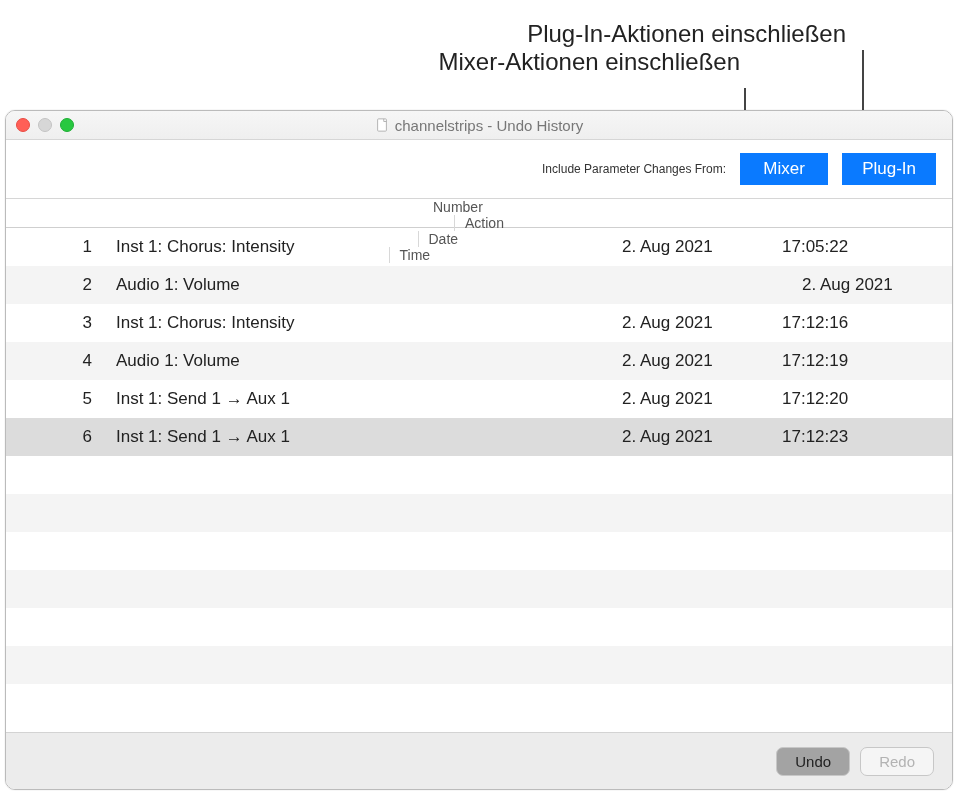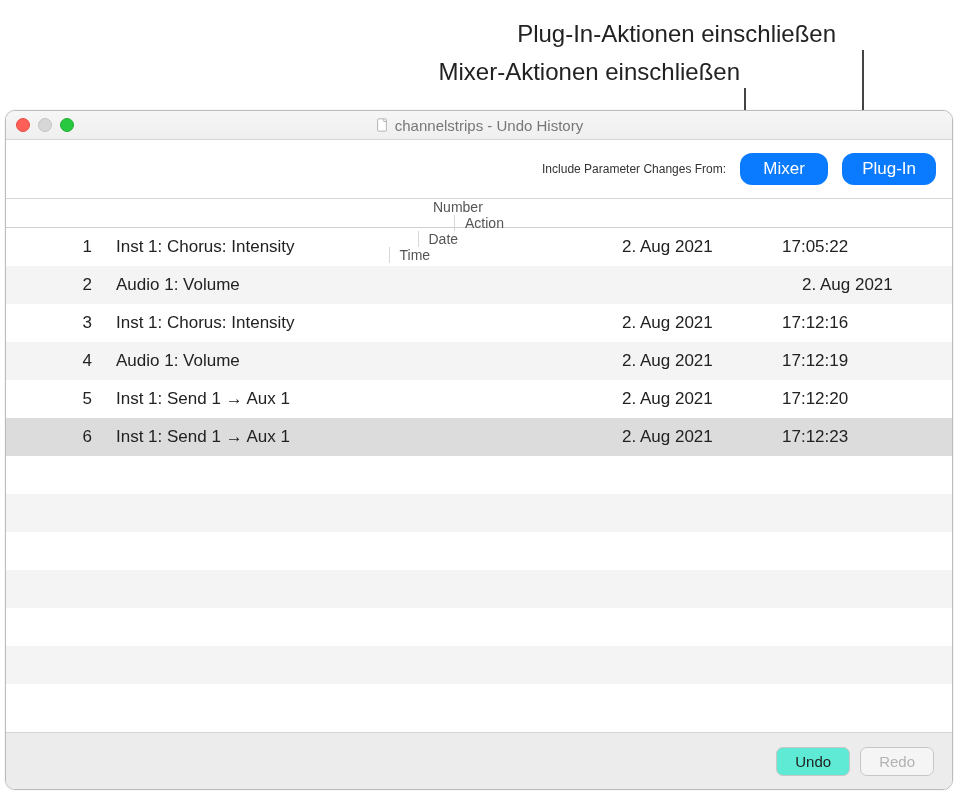--- a/index.html
+++ b/index.html
@@ -24,21 +24,21 @@
   .light.green{background:#28c840;border:1px solid #1fae35;}
   .title-wrap{display:flex;align-items:center;gap:6px;color:#777;}
   .title-icon{width:14px;height:14px;display:inline-block;}
 
   .toolbar{
     height:58px;display:flex;align-items:center;justify-content:flex-end;
     gap:14px;padding:0 16px;border-bottom:1px solid #d6d6d6;background:#fff;
   }
   .toolbar-label{font-size:12px;color:#333;}
   .pill-btn{
-    background:#0a7aff;color:#fff;border:none;border-radius:12px;
+    background:#0a7aff;color:#fff;border:none;border-radius:0;
     padding:6px 20px;font-size:17px;min-width:88px;text-align:center;
   }
 
   .table-wrap{height:538px;overflow:hidden;background:#fff;}
   .thead{
     display:flex;align-items:center;height:28px;font-size:14px;color:#555;
     border-bottom:1px solid #cfcfcf;background:#fff;flex-direction:column;
   }
   .col-sep{border-left:1px solid #d8d8d8;height:100%;display:flex;align-items:center;}
   .col-num{width:100px;padding-left:8px;}
@@ -55,32 +55,32 @@
   .c-act{flex:1;padding-left:10px;min-width:0;white-space:nowrap;overflow:hidden;text-overflow:ellipsis;}
   .c-date{width:160px;padding-left:10px;box-sizing:border-box;}
   .c-time{width:180px;padding-left:10px;box-sizing:border-box;}
 
   .footer{
     position:absolute;left:0;right:0;bottom:0;height:56px;
     display:flex;align-items:center;justify-content:flex-end;gap:10px;
     padding:0 18px;background:#ececec;border-top:1px solid #d3d3d3;
   }
   .btn{
-    background:#5eead4;border:1px solid #c7c7c7;border-radius:7px;
+    background:#a3a3a3;border:1px solid #c7c7c7;border-radius:7px;
     padding:5px 18px;font-size:15px;color:#222;
   }
   .btn:disabled{color:#b3b3b3;background:#f5f5f5;}
 </style>
 </head>
 <body>
 
 <div class="canvas">
 
-  <div class="callout" style="right:124px;top:20px;">Plug-In-Aktionen einschließen</div>
-  <div class="callout" style="right:220px;top:58px;">Mixer-Aktionen einschließen</div>
+  <div class="callout" style="right:114px;top:20px;">Plug-In-Aktionen einschließen</div>
+  <div class="callout" style="right:220px;top:48px;">Mixer-Aktionen einschließen</div>
   <div class="callout-line" style="left:862px;top:50px;height:128px;"></div>
   <div class="callout-line" style="left:744px;top:88px;height:90px;"></div>
 
   <div class="window">
 
     <div class="titlebar">
       <div class="traffic">
         <span class="light red"></span>
         <span class="light gray"></span>
         <span class="light green"></span>

